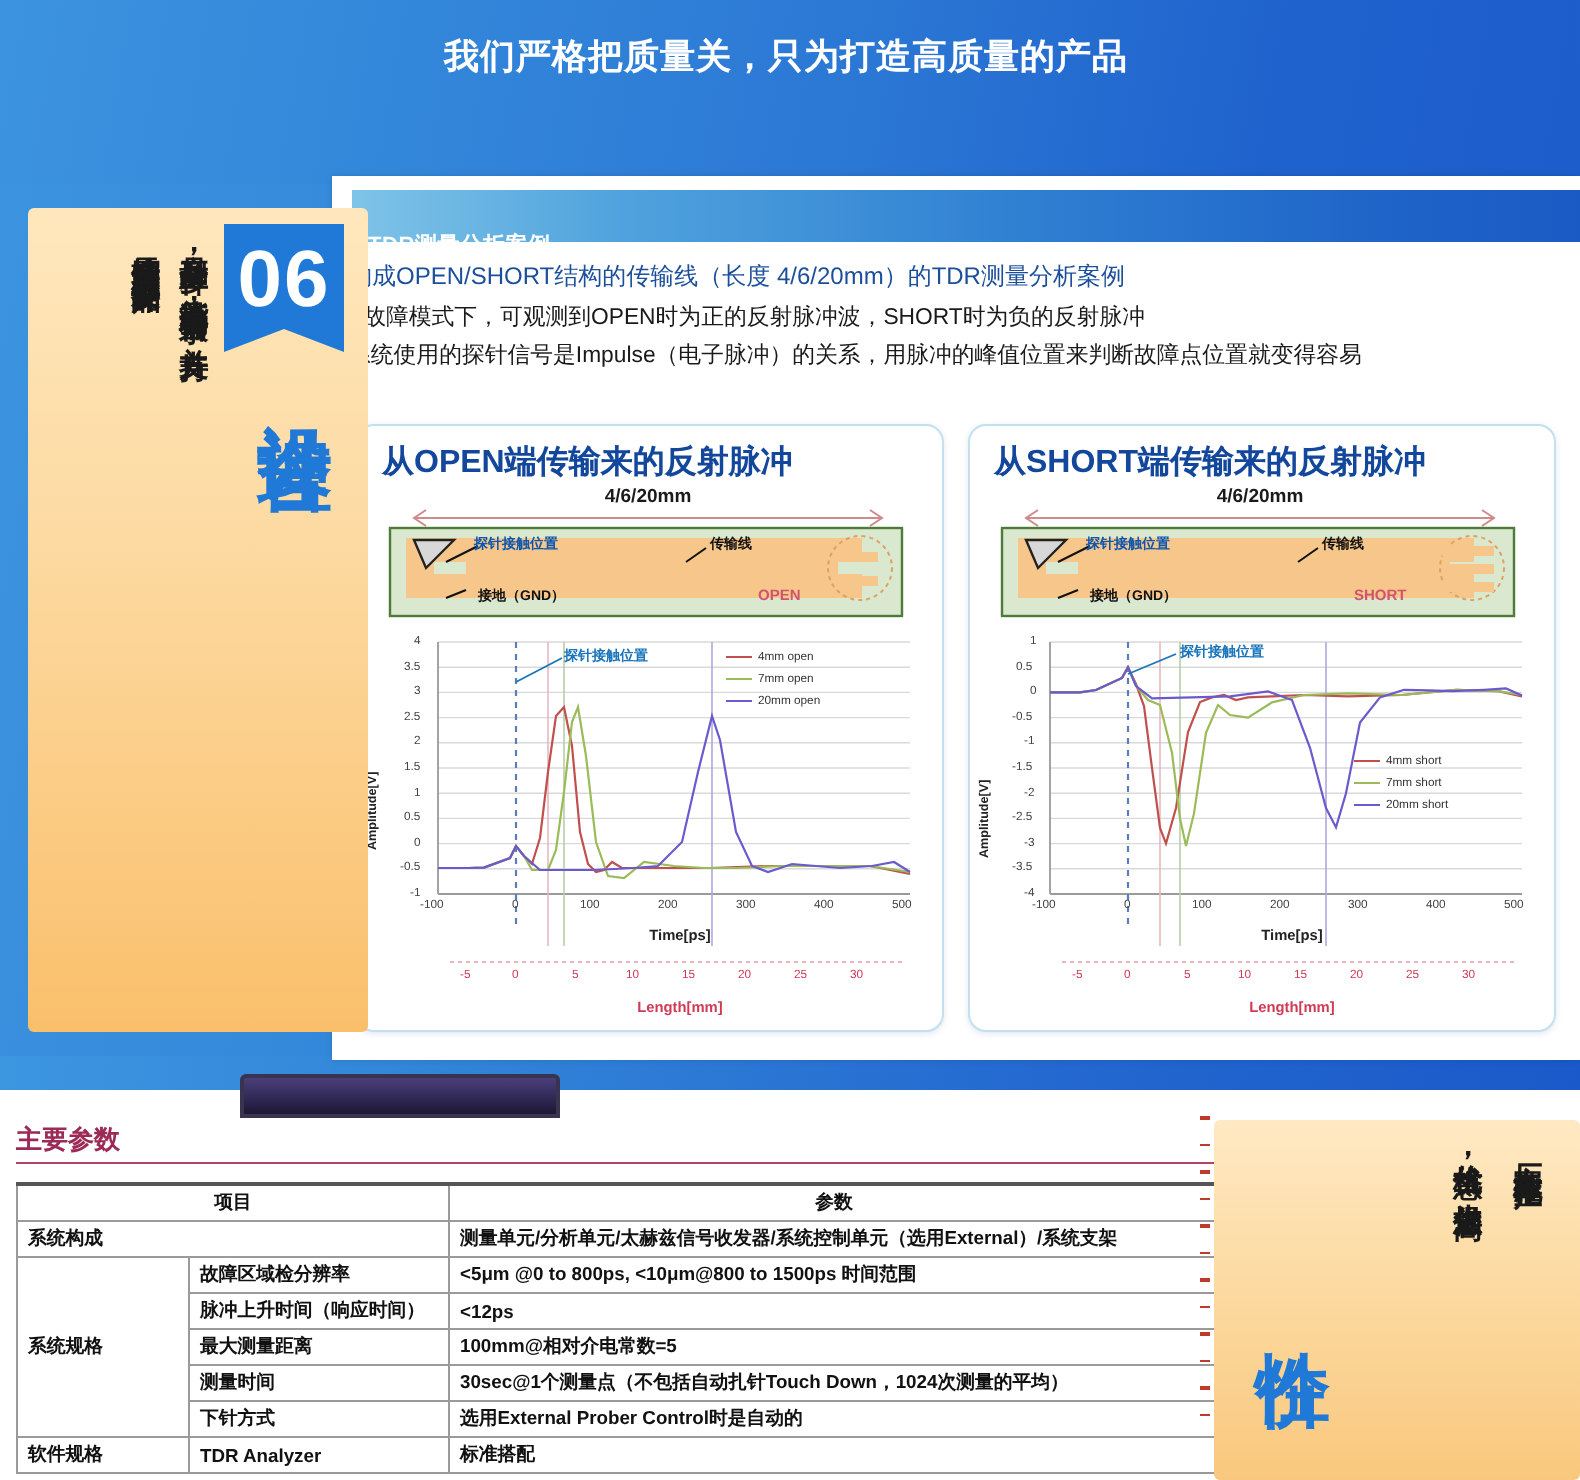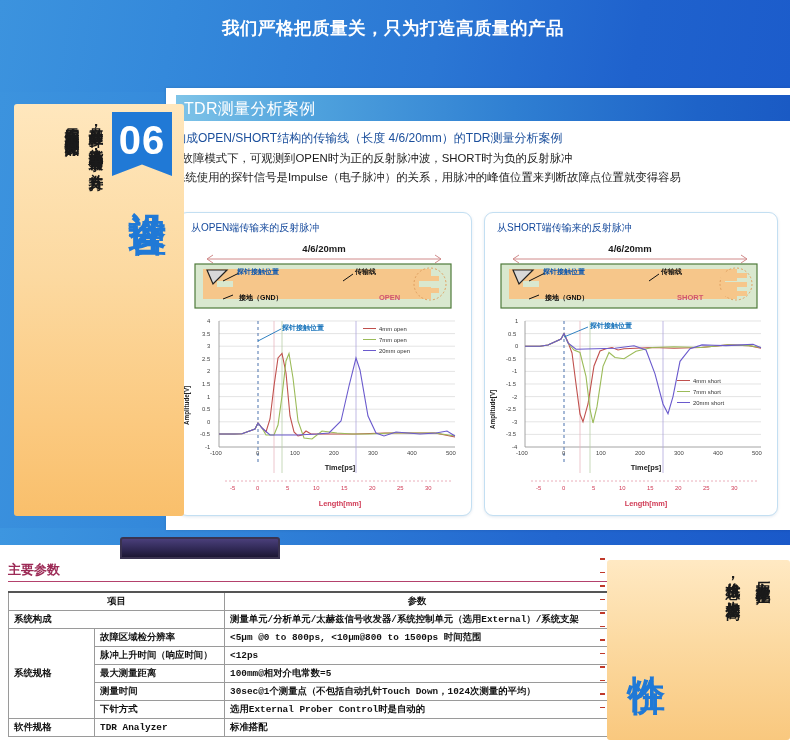--- a/index.html
+++ b/index.html
@@ -36,22 +36,22 @@
     position:absolute; left:166px; top:88px; width:624px; height:442px;
     background:#ffffff;
     box-shadow:0 0 3px rgba(0,0,0,.13);
     overflow:hidden;
   }
   .card-titlebar{
     position:absolute; left:10px; top:7px; width:614px; height:26px;
     background:linear-gradient(90deg,#7fc4e8 0%,#4fa2dd 22%,#2f7fd2 55%,#1e63c8 85%,#1a5ac4 100%);
   }
   .card-titlebar span{
-    position:absolute; left:8px; top:4px;
-    color:#ffffff; font-size:16px; font-weight:normal; letter-spacing:.3px;
+    position:absolute; left:8px; top:20px;
+    color:#ffffff; font-size:11px; font-weight:bold; letter-spacing:.3px;
     white-space:nowrap;
   }
   .card-line{
     position:absolute; color:#1a1a1a; font-size:11.4px; white-space:nowrap;
   }
   .card-line.blue{ color:#1b4f9c; font-size:12px; }
   .l1{ left:8px; top:42px; }
   .l2{ left:8px; top:63px; }
   .l3{ left:8px; top:82px; }
 
@@ -59,21 +59,21 @@
   .panel{
     position:absolute; top:124px; width:294px; height:304px;
     background:#ffffff; border:1px solid #c3dff2; border-radius:9px;
     box-shadow:0 1px 3px rgba(40,90,150,.14);
     overflow:hidden;
   }
   .panel-left{ left:12px; }
   .panel-right{ left:318px;padding-left:11px; }
   .panel-title{
     position:absolute; left:12px; top:8px;
-    color:#12479b; font-size:10px; font-weight:normal; white-space:nowrap;
+    color:#12479b; font-size:16px; font-weight:bold; white-space:nowrap;
   }
 
   
   .schem{ position:absolute; left:14px; top:30px; width:262px; height:66px; }
   .schem-dim{
     position:absolute; left:0; top:0; width:262px; height:18px;
     text-align:center; font-size:9.5px; color:#1a1a1a; font-weight:bold;
   }
 
   
@@ -147,21 +147,21 @@
     background:#b4416c;
   }
 
   table.params{
     position:absolute; left:8px; top:46px; width:602px;
     border-collapse:collapse; font-size:9.4px; color:#111;
   }
   table.params td, table.params th{
     border:1px solid #9a9a9a;
     padding:2px 5px; height:17px; vertical-align:middle;
-    font-weight:bold; text-align:left;font-family:Liberation Mono, monospace;
+    font-weight:bold; text-align:left;
   }
   table.params th{ text-align:center; }
   table.params tr:first-child td, table.params tr:first-child th{ border-top:2px solid #555; }
   .col-a{ width:86px; }
   .col-b{ width:130px; }
 
   
   .feat02{
     position:absolute; left:607px; top:560px; width:183px; height:180px;
     background:linear-gradient(180deg,#ffe9c3 0%,#fcdaa2 45%,#f9c87e 100%);

